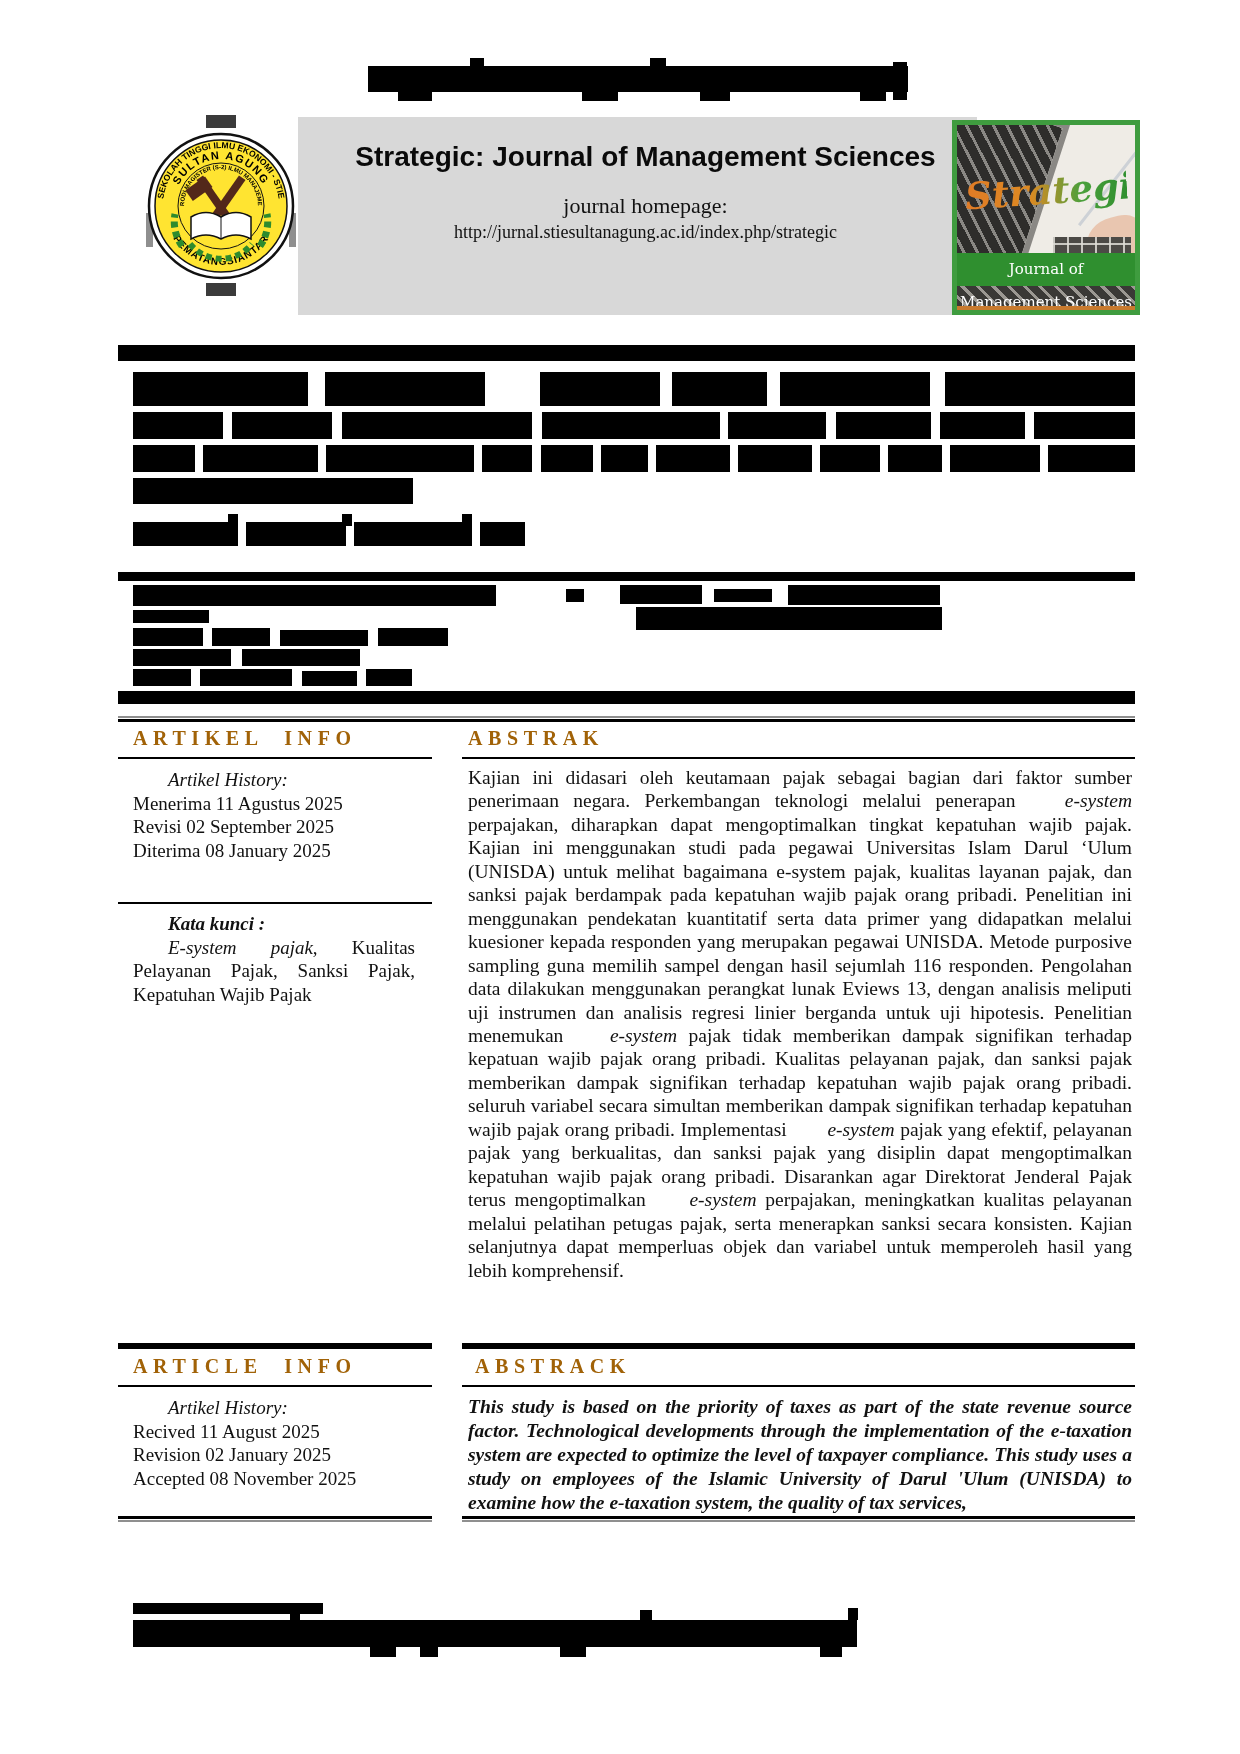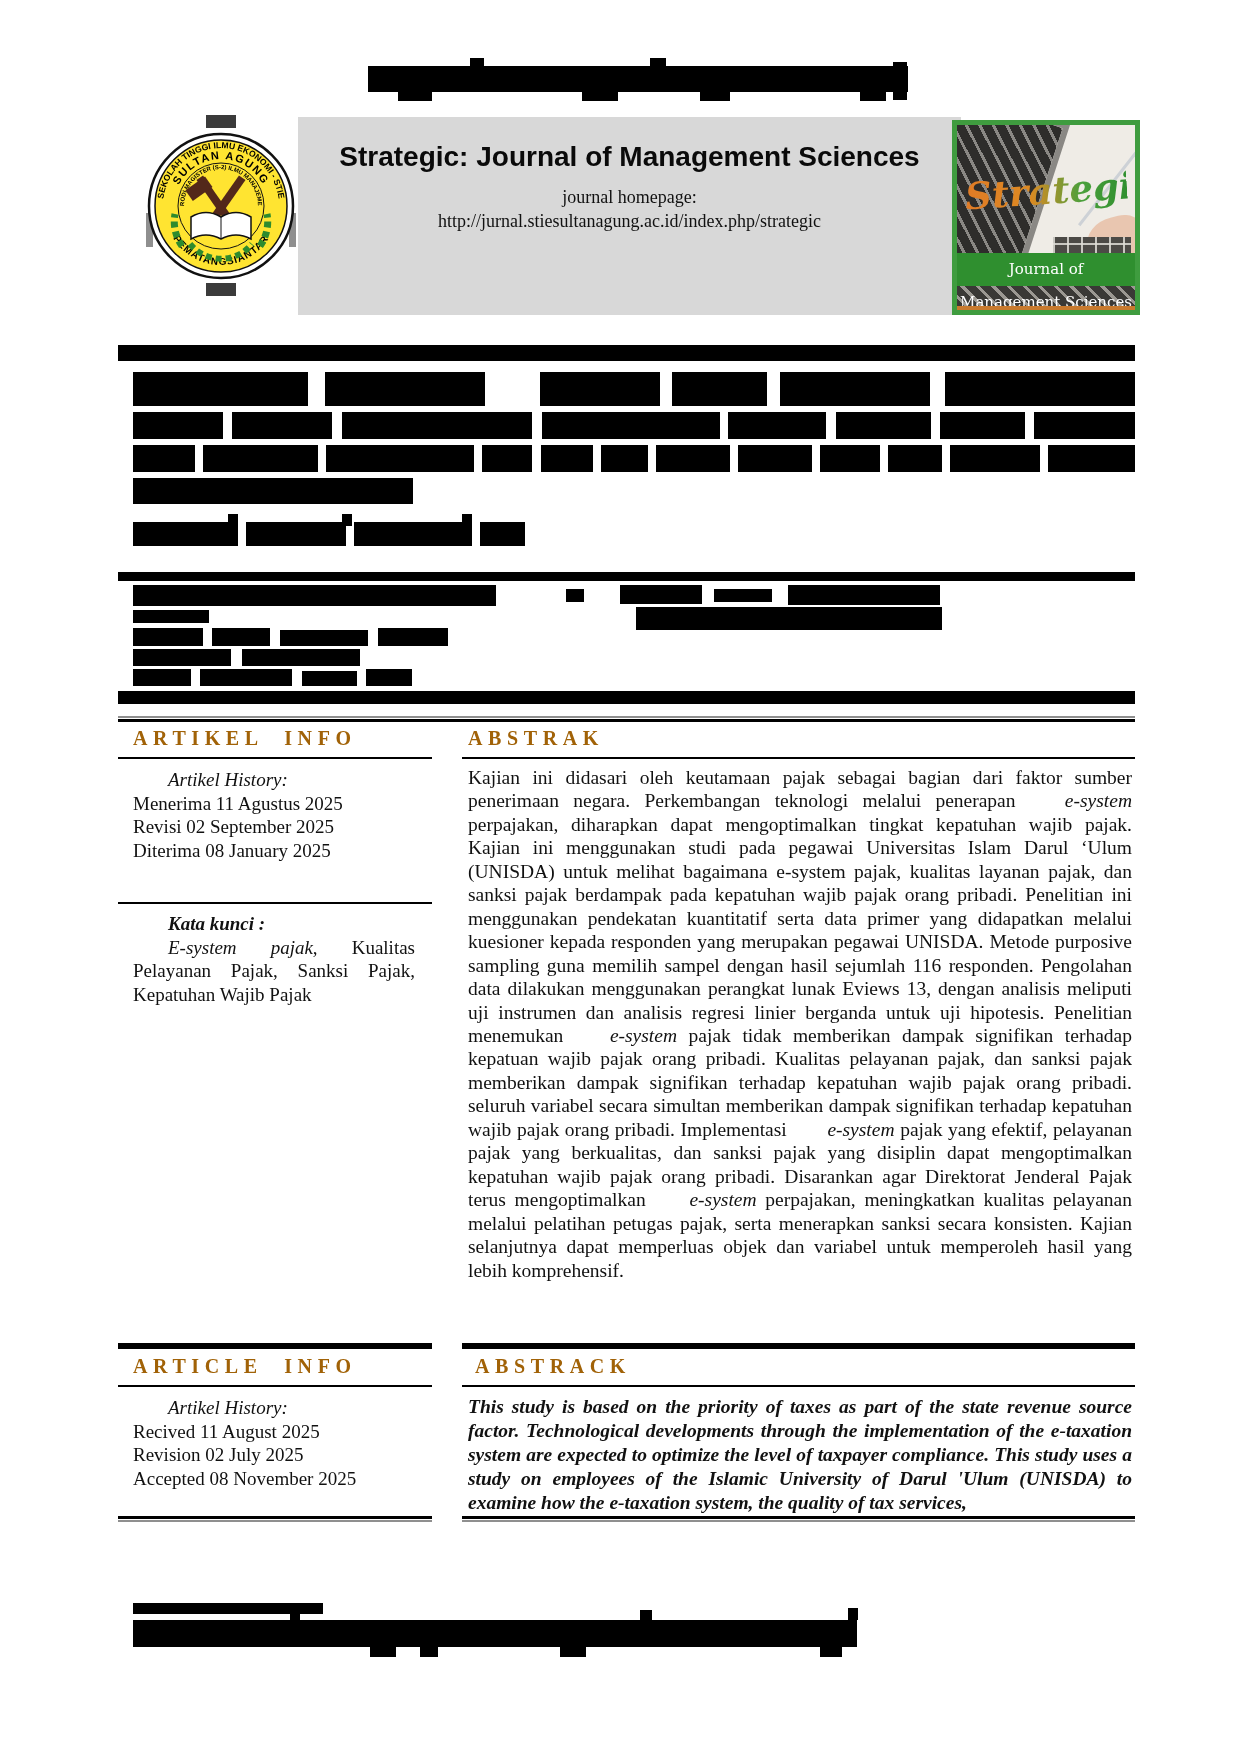--- a/index.html
+++ b/index.html
@@ -5,23 +5,23 @@
   html,body{margin:0;padding:0;background:#e8e8e8;}
   .page{position:relative;width:1240px;height:1754px;background:#ffffff;margin:0 auto;
         font-family:"Liberation Serif",serif;color:#111;overflow:hidden;}
   .abs{position:absolute;}
   .redact{position:absolute;background:#000;}
   .rule{position:absolute;background:#000;}
   .rule.gray{background:#8f8f8f;}
   .it{font-style:italic;margin-left:35px;}
 
   
-  .graybox{position:absolute;left:298px;top:117px;width:663px;height:198px;background:#d8d8d8;text-align:center;}
+  .graybox{position:absolute;left:298px;top:117px;width:663px;height:198px;background:#d8d8d8;text-align:center;padding-left:16px;}
   .jtitle{margin-top:24px;font-family:"Liberation Sans",sans-serif;font-weight:bold;font-size:28px;color:#0a0a0a;}
-  .jhome{margin-top:14px;font-size:18px;}
+  .jhome{margin-top:20px;font-size:22px;}
   .jurl{margin-top:3px;font-size:18px;}
 
   
   .cover{position:absolute;left:952px;top:120px;width:188px;height:195px;background:#efece6;
          border:5px solid #3f9c3f;box-sizing:border-box;overflow:hidden;}
   .cover-laptop{position:absolute;left:-34px;top:-24px;width:112px;height:158px;
          background:repeating-linear-gradient(45deg,#2e2d2b 0 9px,#8a8884 9px 12px);
          border:6px solid #8a8884;transform:rotate(18deg);}
   .cover-pen{position:absolute;right:26px;top:18px;width:3px;height:92px;background:#cdd1d6;transform:rotate(38deg);}
   .cover-hand{position:absolute;right:-10px;top:92px;width:58px;height:46px;background:#e9c6b0;
@@ -206,21 +206,21 @@
   <div class="rule" style="left:118px;top:1343px;width:314px;height:6px;"></div>
   <div class="rule" style="left:462px;top:1343px;width:673px;height:6px;"></div>
   <div class="sechead" style="left:133px;top:1355px;">ARTICLE INFO</div>
   <div class="sechead" style="left:475px;top:1355px;">ABSTRACK</div>
   <div class="rule" style="left:118px;top:1385px;width:314px;height:2px;"></div>
   <div class="rule" style="left:462px;top:1385px;width:673px;height:2px;"></div>
 
   <div class="infocol" style="left:133px;top:1396px;width:300px;">
     <div class="it">Artikel History:</div>
     <div>Recived  11 August 2025</div>
-    <div>Revision  02 July 2025</div>
+    <div>Revision  02 January 2025</div>
     <div>Accepted  08 November 2025</div>
   </div>
 
   <div class="abstract abstract-en" style="left:468px;top:1395px;width:664px;">This study is based on the priority of taxes as part of the state revenue source factor. Technological developments through the implementation of the e-taxation system are expected to optimize the level of taxpayer compliance. This study uses a study on employees of the Islamic University of Darul 'Ulum (UNISDA) to examine how the e-taxation system, the quality of tax services,</div>
 
   <div class="rule" style="left:118px;top:1516px;width:314px;height:3px;"></div>
   <div class="rule gray" style="left:118px;top:1520px;width:314px;height:2px;"></div>
   <div class="rule" style="left:462px;top:1516px;width:673px;height:3px;"></div>
   <div class="rule gray" style="left:462px;top:1520px;width:673px;height:2px;"></div>
 

